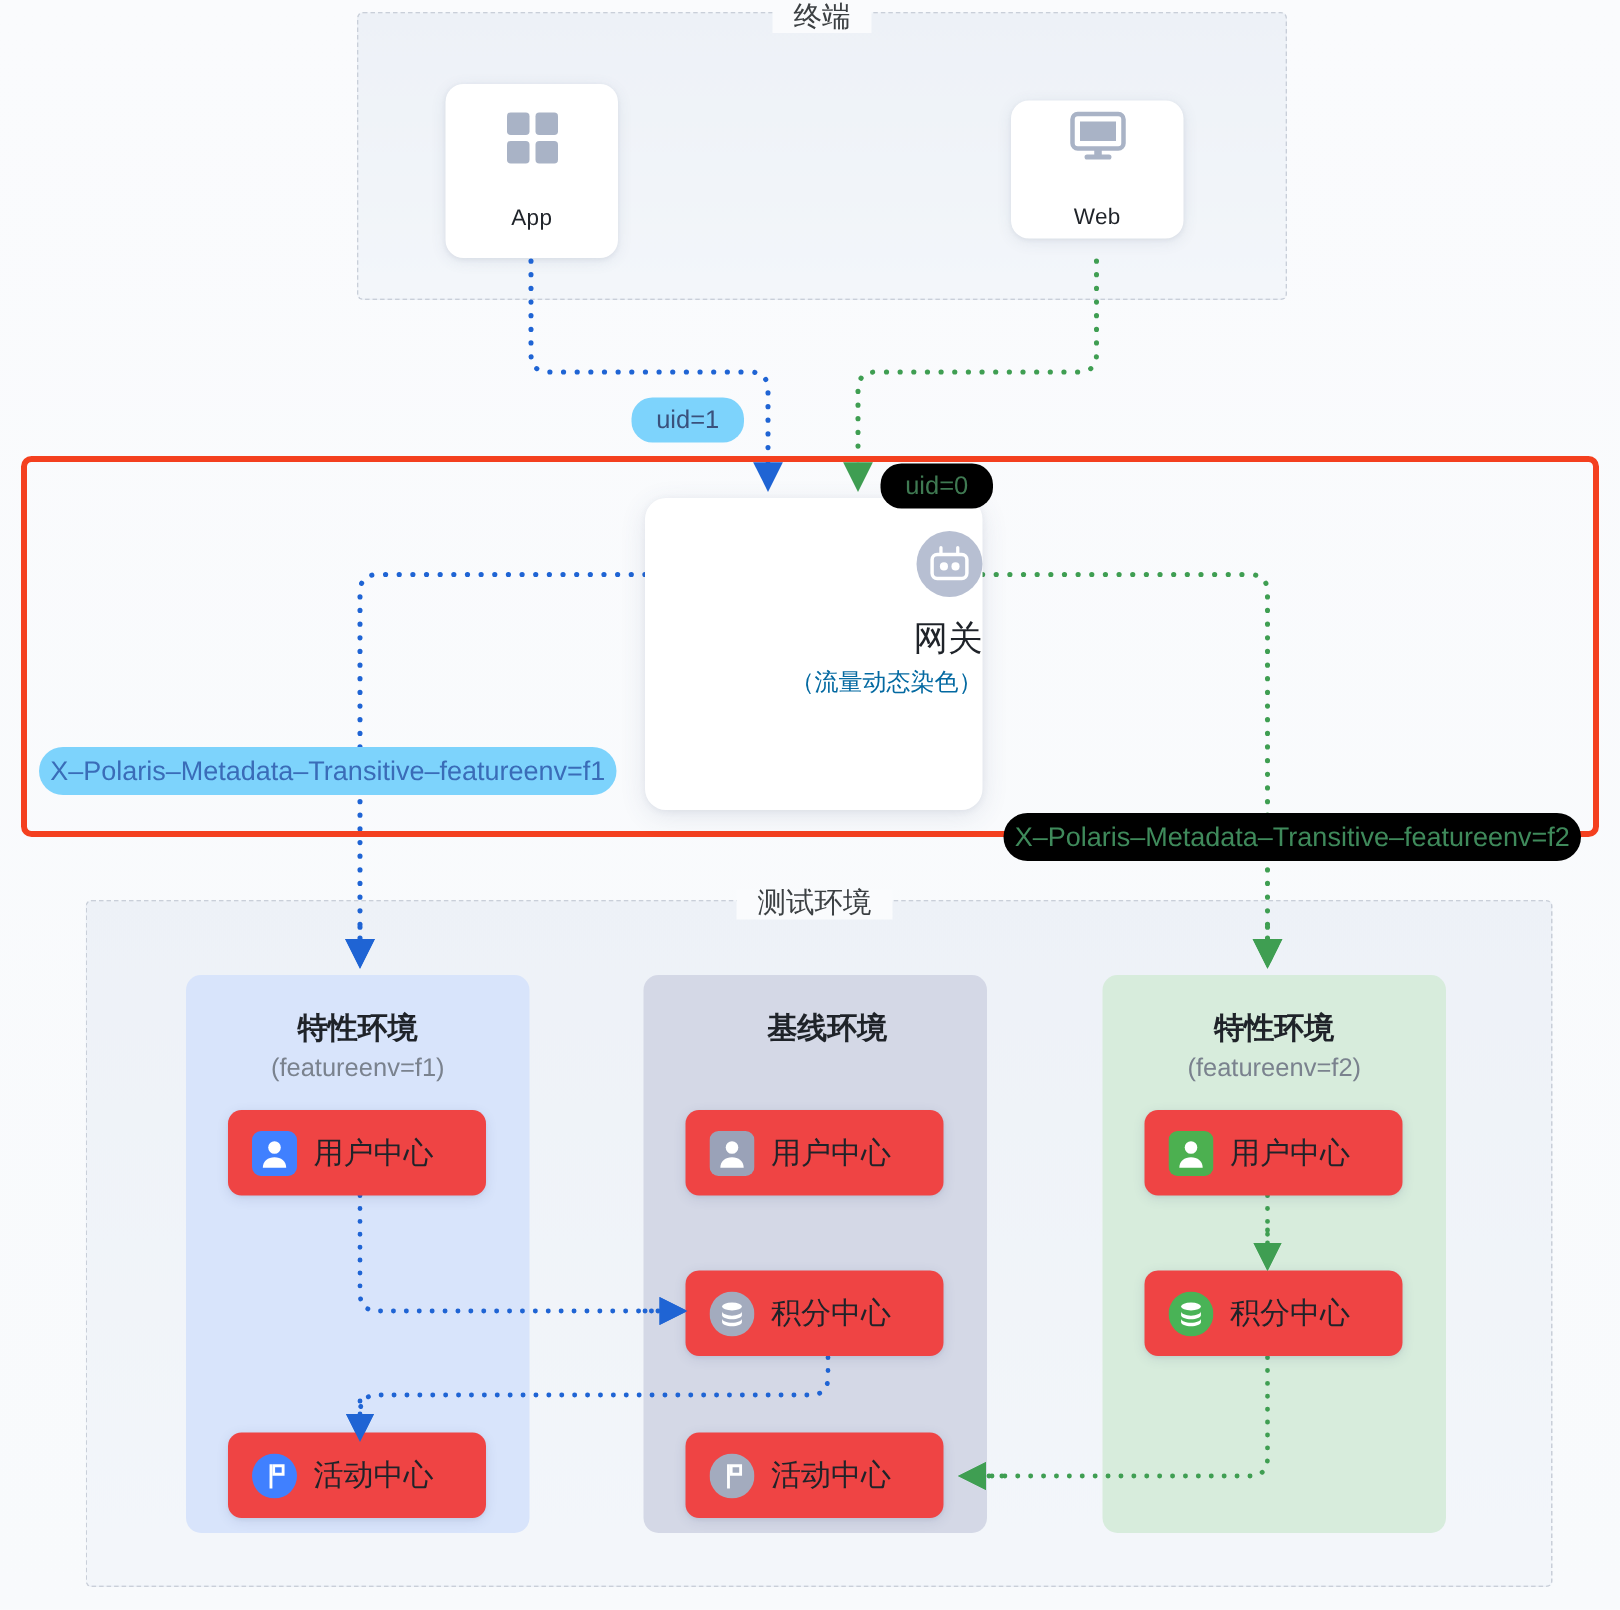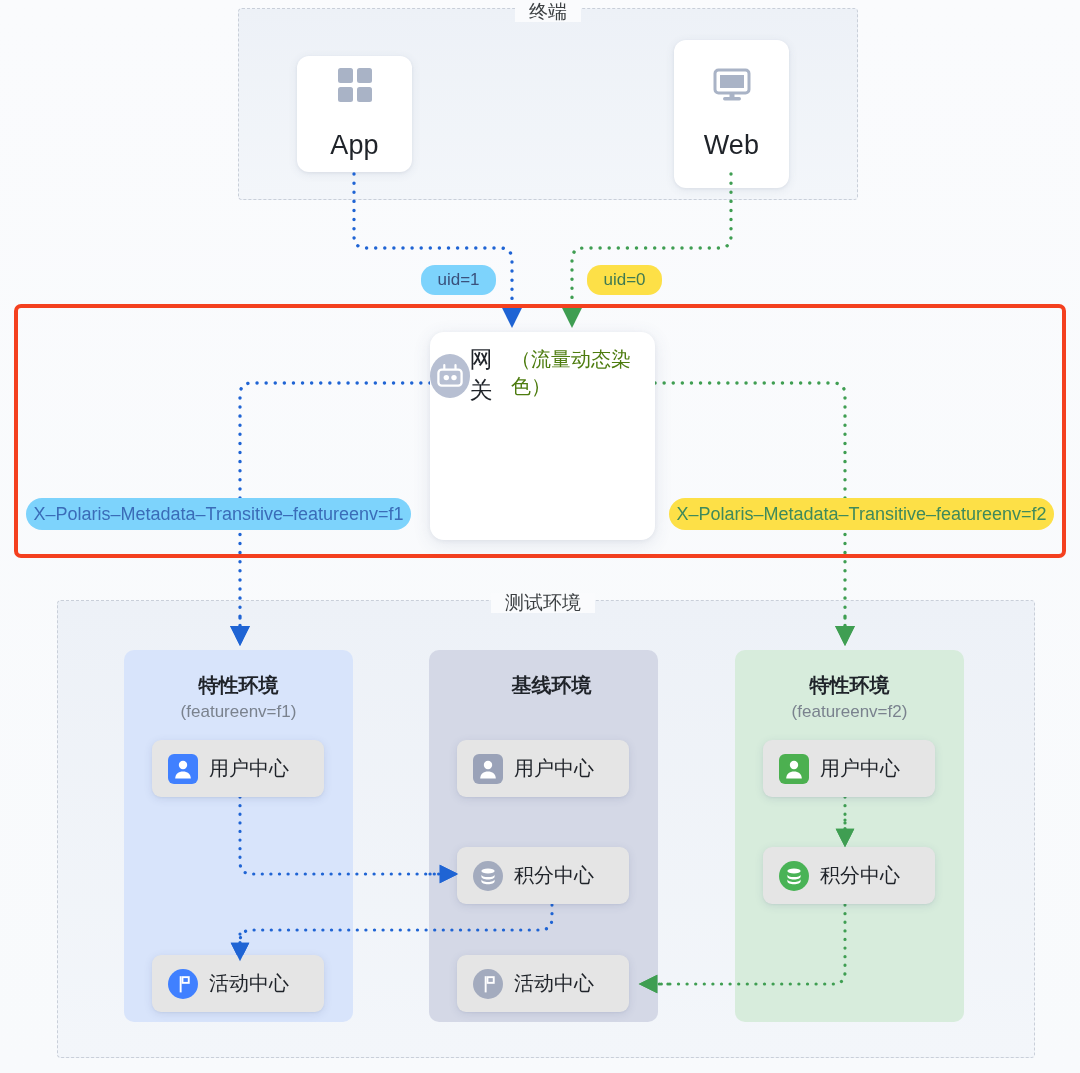--- a/index.html
+++ b/index.html
@@ -37,46 +37,46 @@
   .term-card {
     position: absolute;
     background: #ffffff;
     border-radius: 12px;
     box-shadow: 0 2px 10px rgba(65,85,120,0.10), 0 1px 3px rgba(65,85,120,0.07);
     display: flex; flex-direction: column;
     align-items: center; justify-content: center;
     box-sizing: border-box;
   }
   .term-label {
-    font-size: 27px; color: #1f2329; margin-top: 28px;
+    font-size: 15px; color: #1f2329; margin-top: 28px;
     letter-spacing: .2px;
   }
 
   
   .ic-grid { width: 34px; height: 34px; display:grid; grid-template-columns: 1fr 1fr; grid-template-rows: 1fr 1fr; gap: 4px; }
   .ic-grid i { background: #a9b3c6; border-radius: 2.5px; display:block; }
 
   
   .gw-card {
     position: absolute;
     background: #ffffff;
     border-radius: 14px;
     box-shadow: 0 4px 18px rgba(65,85,120,0.12), 0 1px 4px rgba(65,85,120,0.07);
     box-sizing: border-box;
-    display: flex; flex-direction: row; align-items: flex-start;
+    display: flex; flex-direction: column; align-items: flex-end;
     z-index: 6;
   }
   .gw-circle {
     width: 44px; height: 44px; border-radius: 50%;
     background: #b7bfd2;
     display: flex; align-items: center; justify-content: center;
     margin-top: 22px;
   }
   .gw-title { font-size: 23px; color: #1f2329; font-weight: 400; margin-top: 12px; }
-  .gw-sub { font-size: 20px; color: #4d7c0f; margin-top: 14px; }
+  .gw-sub { font-size: 16px; color: #0369a1; margin-top: 4px; }
   .gw-rules { margin-top: 18px; text-align: center; }
   .gw-rules div { font-size: 17px; color: #1f2329; line-height: 1.5; white-space: nowrap; }
 
   
   .red-band {
     position: absolute;
     border: 4px solid #f4401f;
     border-radius: 7px;
     box-sizing: border-box;
     z-index: 5;
@@ -87,39 +87,39 @@
   .pill {
     position: absolute;
     border-radius: 14px;
     font-size: 17px;
     display: flex; align-items: center; justify-content: center;
     white-space: nowrap;
     box-sizing: border-box;
     z-index: 7;
   }
   .pill-blue { background: #7dd3fc; color: #3a517c; }
-  .pill-green { background: #fde047; color: #3f7a52; }
+  .pill-green { background: #000000; color: #3f7a52; margin-top: 44px; }
   .pill-hdr { border-radius: 16px; font-size: 18px; }
 
   
   .env-col {
     position: absolute;
     border-radius: 10px;
     box-sizing: border-box;
   }
   .env-blue  { background: #d8e4fb; }
   .env-grey  { background: #d4d8e6; }
   .env-green { background: #d7ecdc; }
   .env-title { text-align: center; font-size: 20px; font-weight: bold; color: #1f2329; margin-top: 22px; }
   .env-sub { text-align: center; font-size: 17px; color: #7a828e; margin-top: 3px; }
 
   
   .svc {
     position: absolute;
-    background: #e5e5e5;
+    background: #ef4444;
     border-radius: 9px;
     box-shadow: 0 2px 8px rgba(60,80,120,0.13), 0 1px 2px rgba(60,80,120,0.06);
     display: flex; align-items: center;
     box-sizing: border-box;
     padding-left: 16px;
     z-index: 4;
   }
   .svc-label { font-size: 20px; color: #1f2329; margin-left: 11px; white-space: nowrap; }
   .svc-ico { width: 30px; height: 30px; flex: 0 0 auto; display:flex; align-items:center; justify-content:center; }
   .sq { border-radius: 6px; }
@@ -141,21 +141,21 @@
     <span class="ic-grid">
       <i></i>
         <i></i>
         <i></i>
         <i></i>
     </span>
     <span class="term-label">App</span>
   </div>
 
 
-  <div class="term-card" style="left:674px; top:40px; width:115px; height:148px;">
+  <div class="term-card" style="left:674px; top:67px; width:115px; height:92px;">
     <span class="svc-ico" style="width:38px;height:34px;">
       <svg width="38" height="34" viewBox="0 0 38 34">
         <rect x="2" y="2" width="34" height="23" rx="3.5" fill="none" stroke="#a9b3c6" stroke-width="3"></rect>
         <rect x="7" y="7" width="24" height="13" fill="#a9b3c6"></rect>
         <rect x="16.5" y="25" width="5" height="5" fill="#a9b3c6"></rect>
         <rect x="10" y="29" width="18" height="3.4" rx="1.7" fill="#a9b3c6"></rect>
       </svg>
     </span>
     <span class="term-label">Web</span>
   </div>

